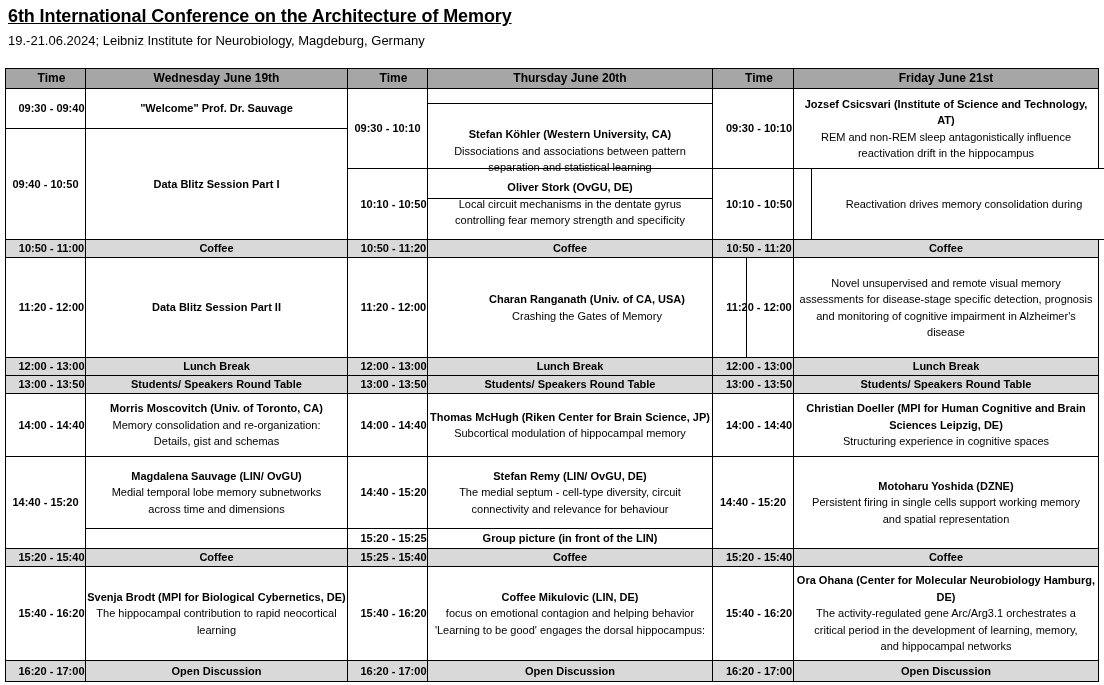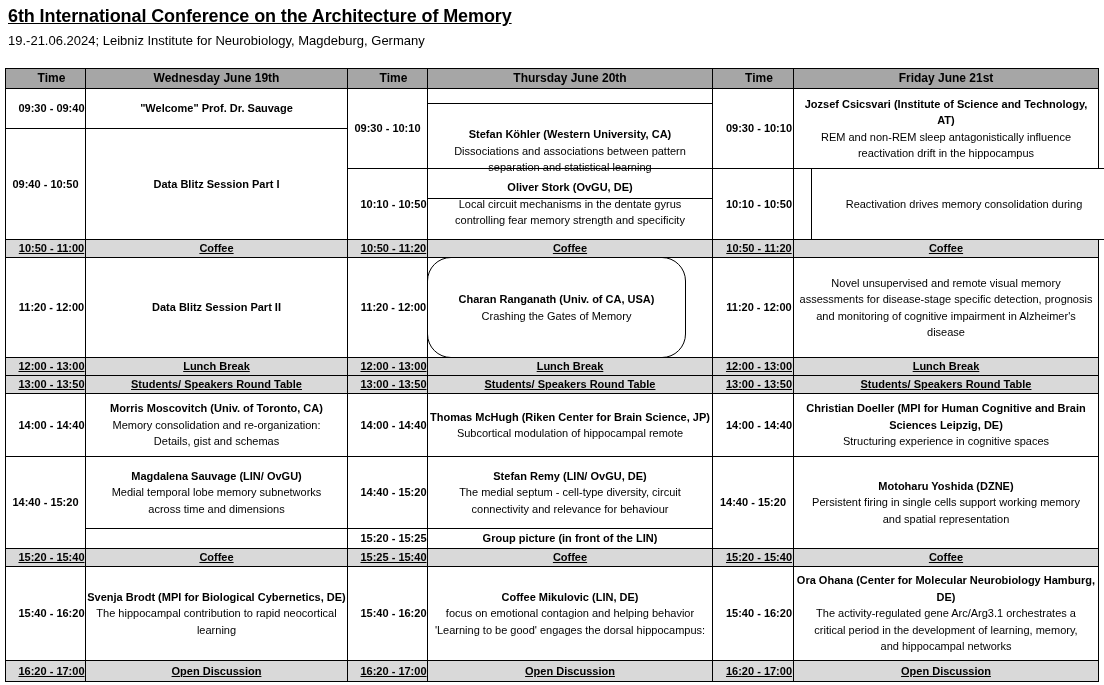--- a/index.html
+++ b/index.html
@@ -6,21 +6,21 @@
   body { width:1104px; height:685px; position:relative; overflow:hidden;
          font-family:"Liberation Sans", sans-serif; color:#000; }
   .title { position:absolute; left:8px; top:6px; font-size:18px; font-weight:bold;
            text-decoration:underline; white-space:nowrap; letter-spacing:-0.1px; }
   .subtitle { position:absolute; left:8px; top:33px; font-size:13px; white-space:nowrap; }
   .grid { position:absolute; left:0; top:0; width:1104px; height:685px; }
   .cell { position:absolute; box-sizing:border-box; border:1px solid #000;
           display:flex; flex-direction:column; justify-content:center;
           font-size:11px; font-weight:bold; line-height:16.5px; overflow:hidden; }
   .hdr { background:#a6a6a6; font-size:12px; }
-  .gray { background:#d9d9d9;text-decoration:underline; }
+  .gray { background:#d9d9d9; }
   .time { align-items:center; padding-left:12px; white-space:nowrap; }
   .time.center { align-items:center; padding-left:0; }
   .content { align-items:center; text-align:center; padding:0 1px; }
   .hdr.time { justify-content:center; }
   .talk-title { font-weight:normal; }
   .line { display:block; }
 </style>
 </head>
 <body>
 
@@ -136,42 +136,42 @@
     </div>
     <div class="cell time gray" style="left: 347px; top: 239px; width: 81px; height: 19px;">
       <span class="line">10:50 - 11:20</span>
     </div>
     <div class="cell content gray" style="left: 427px; top: 239px; width: 286px; height: 19px;">
       <span class="line">Coffee</span>
     </div>
     <div class="cell time" style="left: 347px; top: 257px; width: 81px; height: 101px;">
       <span class="line">11:20 - 12:00</span>
     </div>
-    <div class="cell content" style="left: 427px; top: 257px; width: 259px; height: 101px; border-radius: 24px;">
+    <div class="cell content" style="left: 427px; top: 257px; width: 320px; height: 101px;">
       <span class="line">Charan Ranganath (Univ. of CA, USA)</span>
       <span class="line talk-title">Crashing the Gates of Memory</span>
     </div>
     <div class="cell time gray" style="left: 347px; top: 357px; width: 81px; height: 19px;">
       <span class="line">12:00 - 13:00</span>
     </div>
     <div class="cell content gray" style="left: 427px; top: 357px; width: 286px; height: 19px;">
       <span class="line">Lunch Break</span>
     </div>
     <div class="cell time gray" style="left: 347px; top: 375px; width: 81px; height: 19px;">
       <span class="line">13:00 - 13:50</span>
     </div>
     <div class="cell content gray" style="left: 427px; top: 375px; width: 286px; height: 19px;">
       <span class="line">Students/ Speakers Round Table</span>
     </div>
     <div class="cell time" style="left: 347px; top: 393px; width: 81px; height: 64px;">
       <span class="line">14:00 - 14:40</span>
     </div>
     <div class="cell content" style="left: 427px; top: 393px; width: 286px; height: 64px;">
       <span class="line">Thomas McHugh (Riken Center for Brain Science, JP)</span>
-      <span class="line talk-title">Subcortical modulation of hippocampal remote</span>
+      <span class="line talk-title">Subcortical modulation of hippocampal memory</span>
     </div>
     <div class="cell time" style="left: 347px; top: 456px; width: 81px; height: 73px;">
       <span class="line">14:40 - 15:20</span>
     </div>
     <div class="cell content" style="left: 427px; top: 456px; width: 286px; height: 73px;">
       <span class="line">Stefan Remy (LIN/ OvGU, DE)</span>
       <span class="line talk-title">The medial septum - cell-type diversity, circuit</span>
       <span class="line talk-title">connectivity and relevance for behaviour</span>
     </div>
     <div class="cell time" style="left: 347px; top: 528px; width: 81px; height: 21px;">

